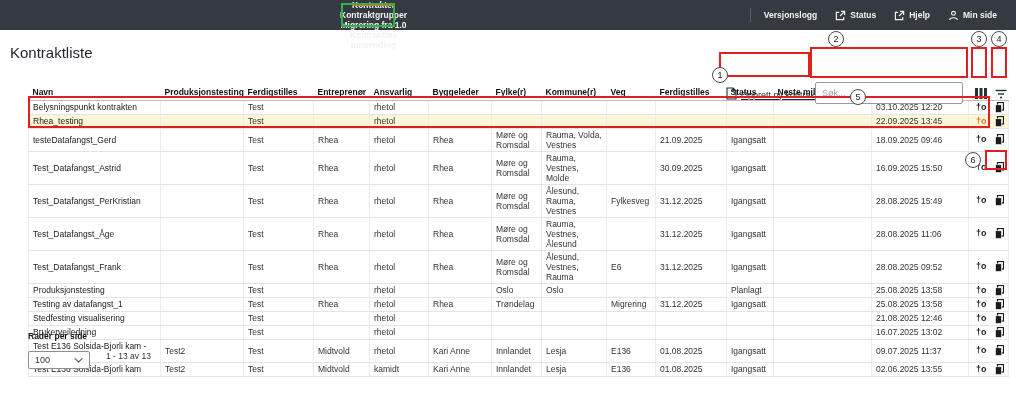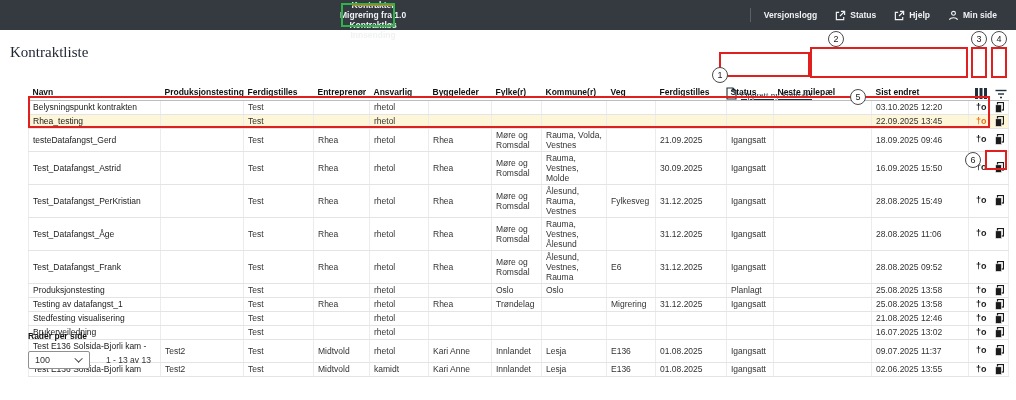--- a/index.html
+++ b/index.html
@@ -23,21 +23,21 @@
     content:""; position:absolute; left:8px; right:8px; bottom:4px;
     height:2px; background:#e87722;
   }
   .nav-right { display:flex; align-items:center; height:100%; margin-left:auto; padding-right:10px; }
   .nav-right .nav-item { padding:12px 9px; gap:4px; }
   .nav-divider { width:1px; height:14px; background:#5a6168; margin:0 4px; }
   .nav-ico { display:inline-flex; align-items:center; }
   .nav-ico svg { display:block; }
 
   
-  .page-header { position:relative; height:54px;font-family:Liberation Serif, serif; }
+  .page-header { position:relative; height:54px; }
   .page-title { position:absolute; left:10px; top:14px; font-size:15px; font-weight:500; color:#1d2430; }
 
   .create-btn {
     position:absolute; left:726px; top:57px; background:none; border:none;
     display:flex; align-items:center; gap:4px; cursor:pointer;
     font-family:inherit; font-size:9px; color:#1d2d3a;
   }
   .create-btn .lbl { text-decoration:underline; }
 
   .search-input {
@@ -73,21 +73,21 @@
   tbody tr.highlight { background:#fdf6d8; }
 
   .cell-icons { display:flex; align-items:center; gap:8px; padding-left:3px; }
   .to-icon { font-size:9px; font-weight:700; color:#1b1b1b; line-height:1; letter-spacing:0; }
   .to-icon.orange { color:#e8731a; }
   .copy-icon svg { display:block; }
 
   
   .footer { position:absolute; left:28px; top:331px; }
   .rows-label { font-size:8.5px; font-weight:700; color:#111; margin-bottom:10px; }
-  .footer-row { display:flex; align-items:center; gap:16px; }
+  .footer-row { display:flex; gap:16px; }
   .select-box {
     width:62px; height:18px; border:1px solid #8f8f8f; border-radius:2px;
     display:flex; align-items:center; justify-content:space-between;
     padding:0 6px; font-size:9px; color:#333; cursor:pointer; background:#fff;
   }
   .chev { width:6px; height:6px; border-left:1.4px solid #444; border-bottom:1.4px solid #444;
     transform:rotate(-45deg) translateY(-2px); }
   .range-text { font-size:8.5px; color:#333; }
 
   
@@ -100,20 +100,23 @@
     font-size:9px; display:flex; align-items:center; justify-content:center;
   }
 </style>
 </head>
 <body>
 
 <header class="navbar">
   <nav class="nav-left">
     <div class="nav-item active">
       <span>Kontrakter</span>
+    </div>
+    <div class="nav-item">
+      <span>Kontraktgrupper</span>
     </div>
     <div class="nav-item">
       <span>Migrering fra 1.0</span>
     </div>
     <div class="nav-item">
       <span>Kontraktløs</span>
     </div>
     <div class="nav-item">
       <span>Innsending</span>
     </div>
@@ -162,20 +165,21 @@
   <button class="create-btn">
     <span>
       <svg width="11" height="13" viewBox="0 0 11 13" fill="none" stroke="#1d2d3a" stroke-width="1.1">
         <path d="M1 1 H7 L10 4 V12 H1 Z"></path>
           <path d="M7 1 V4 H10"></path>
       </svg>
     </span>
     <span class="lbl">Opprett ny kontrakt</span>
   </button>
 
+  <input class="search-input" type="text" placeholder="Søk..." style="">
 
   <button class="tool-icon cols">
     <span>
       <svg width="12" height="11" viewBox="0 0 12 11" fill="#22303c">
         <rect x="0" y="0" width="3" height="11"></rect>
           <rect x="4.5" y="0" width="3" height="11"></rect>
           <rect x="9" y="0" width="3" height="11"></rect>
       </svg>
     </span>
   </button>

